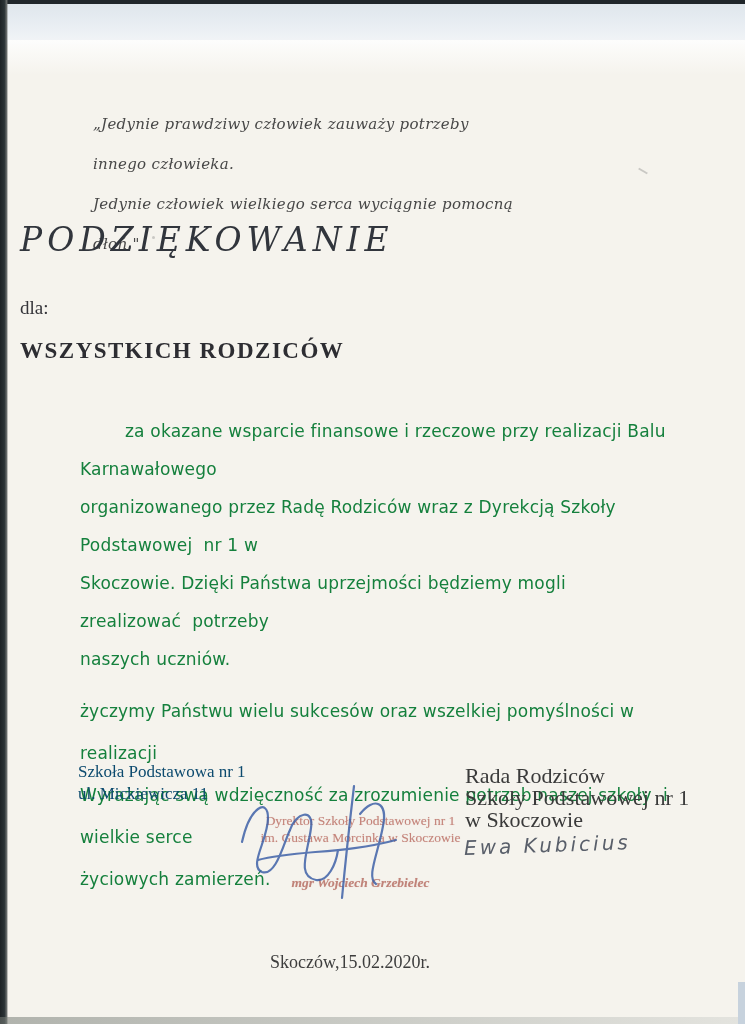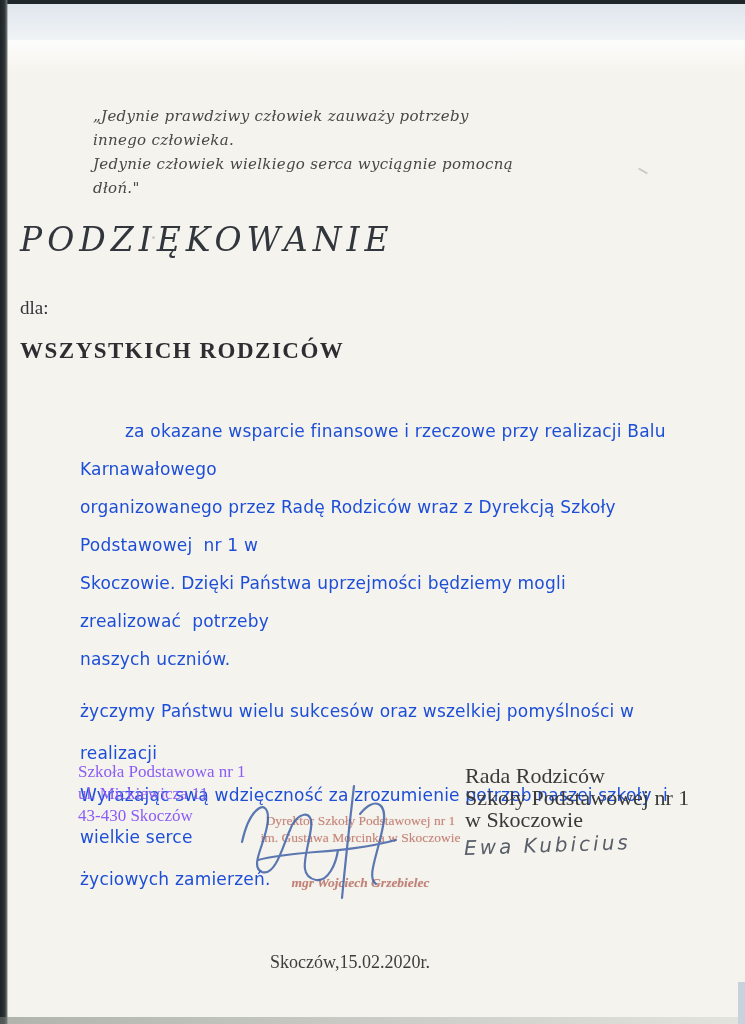--- a/index.html
+++ b/index.html
@@ -30,21 +30,21 @@
   }
   .edge-right-bottom {
     position: absolute; right: 0; bottom: 0; width: 7px; height: 42px;
     background: #c7d2dd;
   }
   
   .quote {
     position: absolute; left: 93px; top: 104px; width: 430px;
     font-family: "DejaVu Serif", serif;
     font-style: italic;
-    font-size: 15px; line-height: 24px;
+    font-size: 15px; line-height: 40px;
     color: #474747; letter-spacing: 0.3px;
   }
   .center-col { position: absolute; left: 20px; width: 675px; text-align: left; }
   .title {
     top: 220px;
     font-family: "DejaVu Serif", serif;
     font-style: italic;
     font-size: 33px; letter-spacing: 5px;
     color: #31353c;
   }
@@ -53,29 +53,29 @@
     font-size: 19px; color: #35353a;
   }
   .recipient {
     top: 338px;
     font-weight: bold; font-size: 23px; letter-spacing: 1.5px;
     color: #2d2d32;
   }
   .body-text {
     position: absolute; left: 80px; top: 412px; width: 590px;
     font-family: "DejaVu Sans", sans-serif;
-    font-size: 17px; color: #1d4ed8; letter-spacing: 0.2px;
+    font-size: 17px; color: #15803d; letter-spacing: 0.2px;
   }
   .body-text .line { white-space: pre-wrap; line-height: 38px; }
   .body-text .line.first { text-indent: 45px; }
   .body-text .para2 { margin-top: 12px; }
   .body-text .para2 .line { line-height: 42px; }
   .address {
     position: absolute; left: 78px; top: 761px;
-    font-size: 17px; line-height: 22px; color: #8b5cf6; font-family: Liberation Serif, serif;
+    font-size: 17px; line-height: 22px; color: #0c4a6e; font-family: Liberation Serif, serif;
   }
   .council {
     position: absolute; left: 465px; top: 765px;
     font-size: 22px; line-height: 22px; color: #3a3a3a;
   }
   .council-signature {
     position: absolute; left: 464px; top: 833px;
     font-family: "DejaVu Sans", sans-serif;
     font-style: italic; font-size: 20px; letter-spacing: 3px;
     color: #3e4654; opacity: 0.85;
@@ -133,21 +133,20 @@
   <div class="para2">
     <div class="line">życzymy Państwu wielu sukcesów oraz wszelkiej pomyślności w realizacji</div>
     <div class="line">Wyrażając swą wdzięczność za zrozumienie potrzeb naszej szkoły  i wielkie serce</div>
     <div class="line">życiowych zamierzeń.</div>
   </div>
 </div>
 
 <div class="address">
   <div>Szkoła Podstawowa nr 1</div>
   <div>ul. Mickiewicza 11</div>
-  <div>43-430 Skoczów</div>
 </div>
 
 <div class="stamp">
   <div>Dyrektor Szkoły Podstawowej nr 1</div>
   <div>im. Gustawa Morcinka w Skoczowie</div>
   <div class="stamp-name">mgr Wojciech Grzebielec</div>
 </div>
 
 <svg class="director-signature" width="190" height="125" viewBox="0 0 190 125" fill="none" xmlns="http://www.w3.org/2000/svg">
   <g stroke="#3f62a8" stroke-width="2.2" stroke-linecap="round" fill="none">

